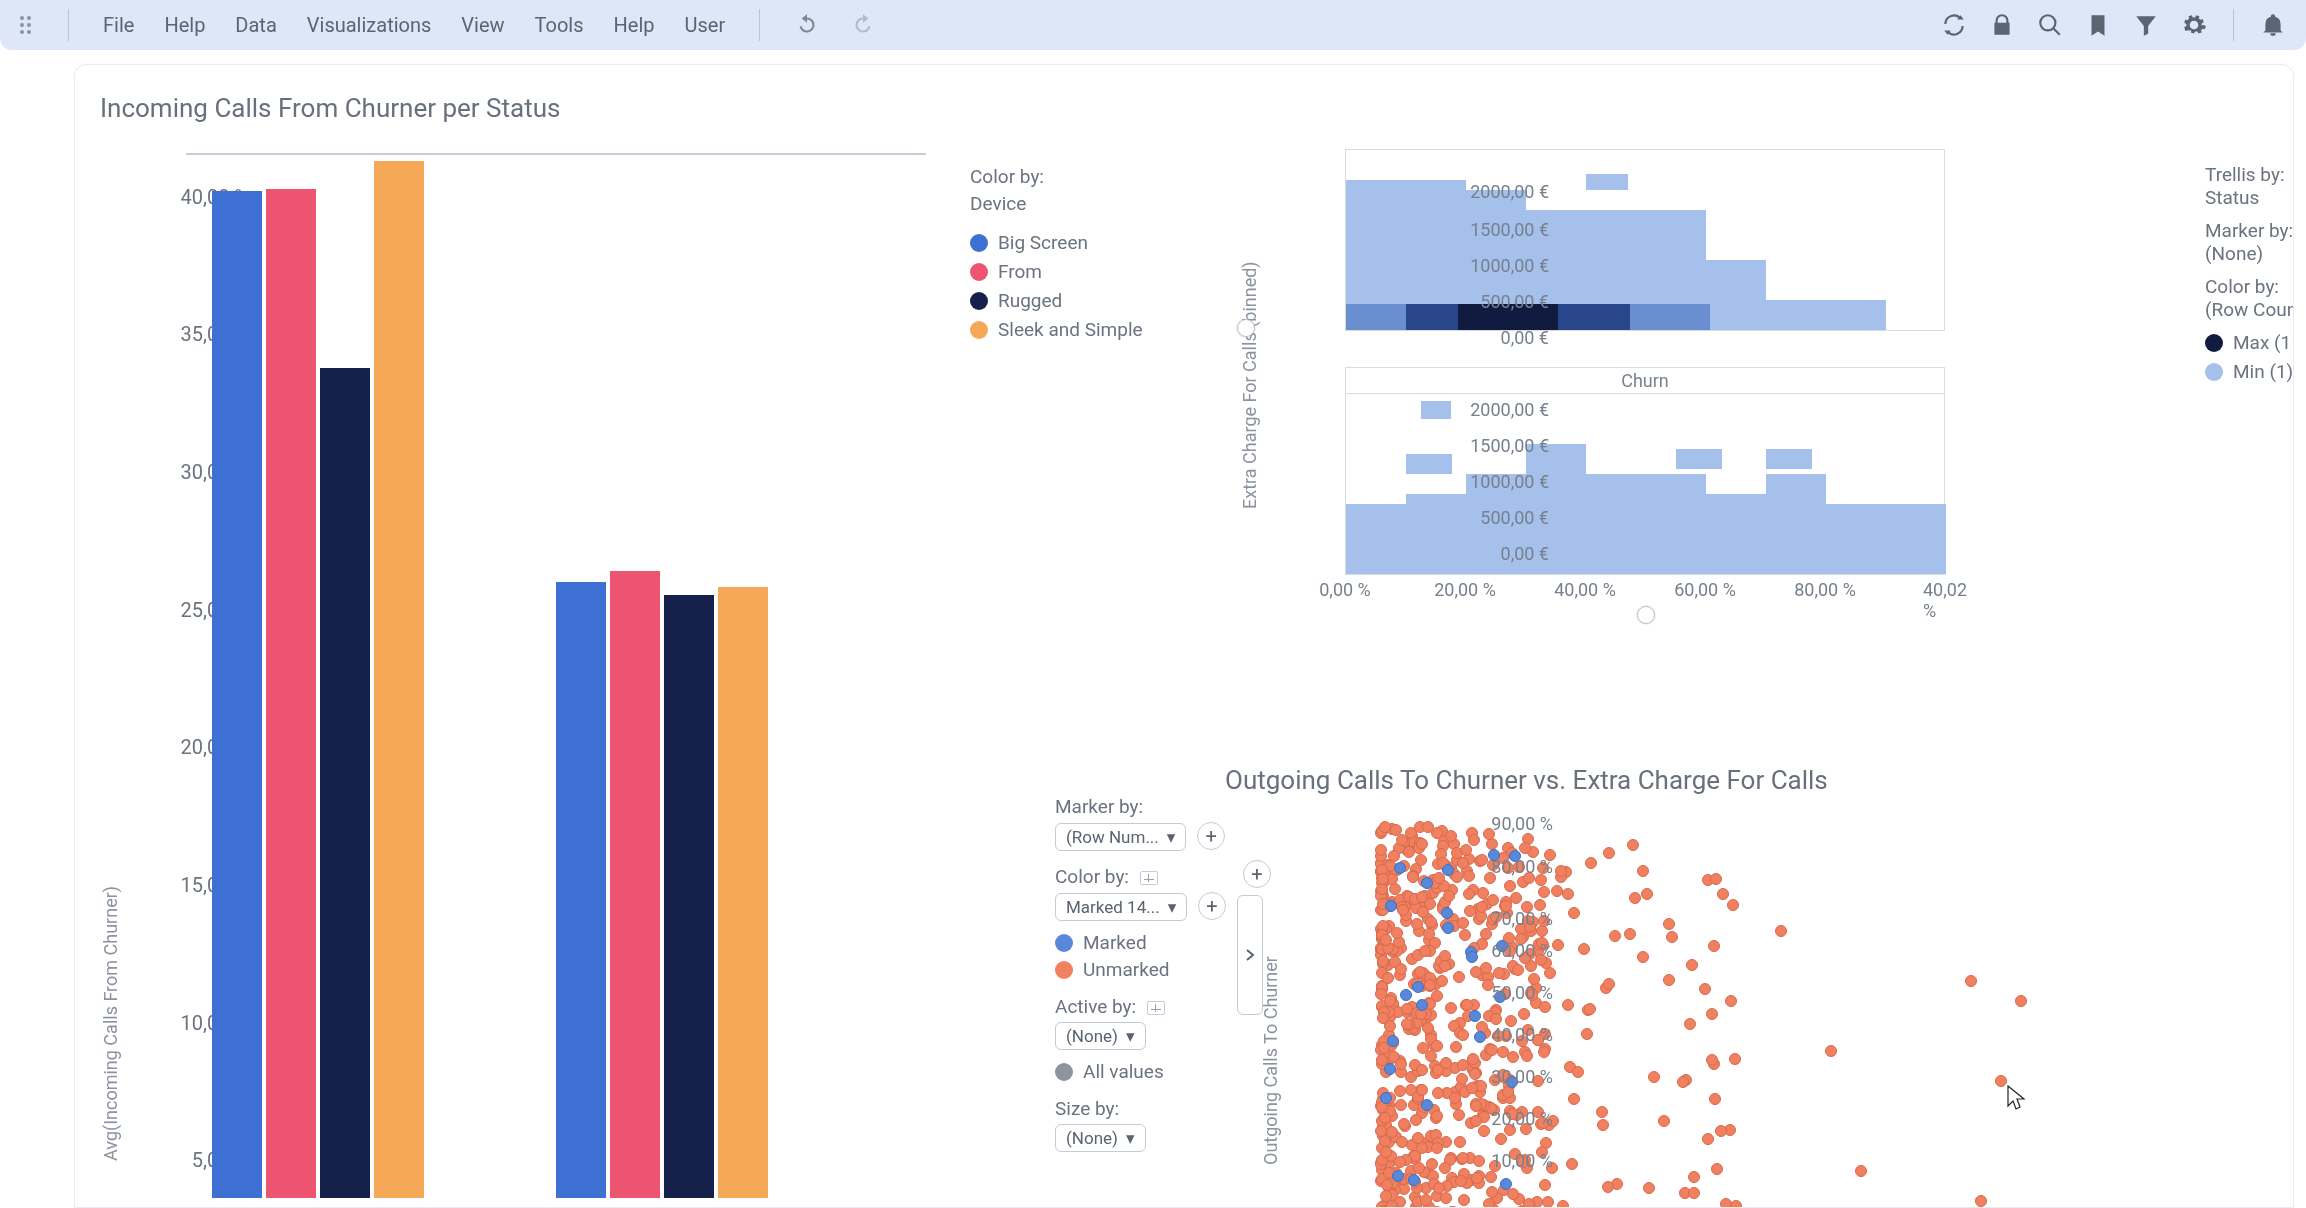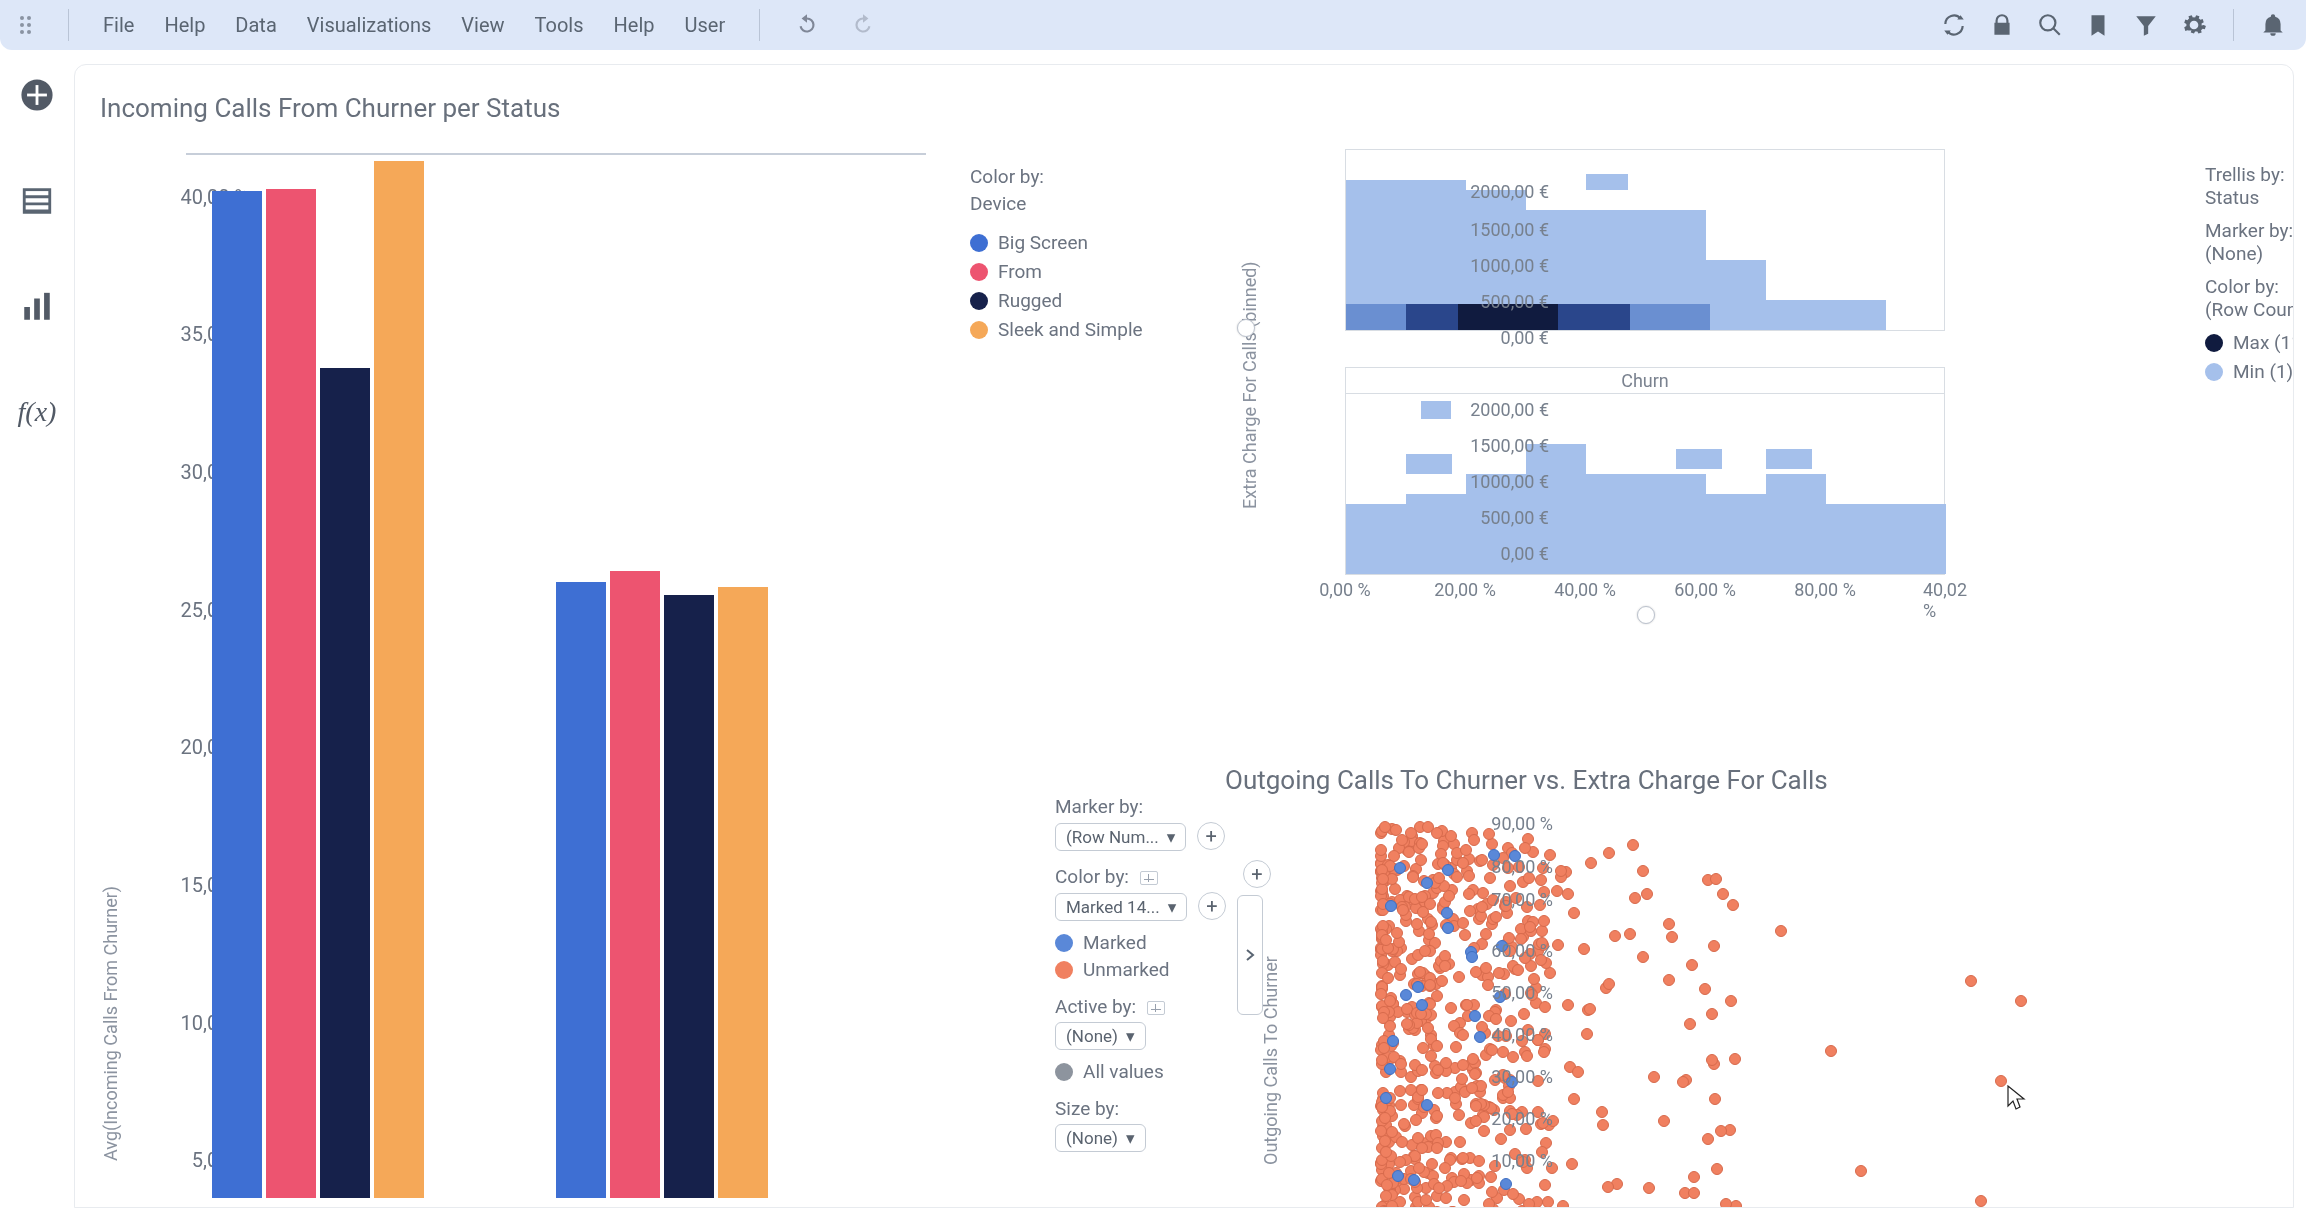--- a/index.html
+++ b/index.html
@@ -175,37 +175,20 @@
       <svg class="tb-icon" viewBox="0 0 24 24">
           <path fill="#5a6572" d="M12 8a4 4 0 1 0 0 8 4 4 0 0 0 0-8zm9 4l2 1-1 3-2-.6a8 8 0 0 1-1.5 1.5l.6 2-3 1-1-2a8 8 0 0 1-2.1 0l-1 2-3-1 .6-2A8 8 0 0 1 6 16.9L4 17.5 3 14l2-1a8 8 0 0 1 0-2l-2-1 1-3 2 .6A8 8 0 0 1 7.5 6l-.6-2 3-1 1 2a8 8 0 0 1 2.1 0l1-2 3 1-.6 2A8 8 0 0 1 18 7.1l2-.6 1 3-2 1a8 8 0 0 1 0 2z"></path>
         </svg>
       <div class="vdiv1"></div>
       <svg class="tb-icon" viewBox="0 0 24 24">
           <path fill="#5a6572" d="M12 22a2.5 2.5 0 0 0 2.5-2.5h-5A2.5 2.5 0 0 0 12 22zm7-5v-6a7 7 0 0 0-5-6.7V4a2 2 0 1 0-4 0v.3A7 7 0 0 0 5 11v6l-2 2h18z"></path>
         </svg>
     </div>
   </div>
 
-  <div class="leftbar">
-    <svg class="lb-icon" viewBox="0 0 24 24">
-        <circle cx="12" cy="12" r="11" fill="#525a66"></circle>
-        <rect x="11" y="5" width="2" height="14" fill="#fff"></rect>
-        <rect x="5" y="11" width="14" height="2" fill="#fff"></rect>
-      </svg>
-    <svg class="lb-icon" viewBox="0 0 24 24">
-        <rect x="3" y="4" width="18" height="16" class="hair"></rect>
-        <path class="hair" d="M3 9h18M3 14h18M3 19h18"></path>
-      </svg>
-    <svg class="lb-icon" viewBox="0 0 24 24">
-        <rect x="3" y="12" width="4" height="9" fill="#525a66"></rect>
-        <rect x="10" y="6" width="4" height="15" fill="#525a66"></rect>
-        <rect x="17" y="2" width="4" height="19" fill="#525a66"></rect>
-      </svg>
-    <div class="fx">f(x)</div>
-  </div>
 
   <div class="canvas">
 
     <div class="panel left-panel">
       <div class="panel-title">Incoming Calls From Churner per Status</div>
 
       <div class="lp-yaxis-label" style="top:1068px;">Avg(Incoming Calls From Churner)</div>
 
       <div class="lp-ylabels">
         <div style="top:44px;">40,00 %</div>
@@ -1011,21 +994,21 @@
           <div class="scatter-dot sd-blue" style="left: 5.1539px; top: 276.883px;"></div>
           <div class="scatter-dot sd-blue" style="left: 121.077px; top: 124.743px;"></div>
           <div class="scatter-dot sd-blue" style="left: 134.253px; top: 35.2163px;"></div>
           <div class="scatter-dot sd-blue" style="left: 118.568px; top: 176.204px;"></div>
           <div class="scatter-dot sd-blue" style="left: 91.0894px; top: 136.348px;"></div>
         </div>
 
       <div>
         <div class="rb-ytick" style="top:58px;">90,00 %</div>
         <div class="rb-ytick" style="top:101px;">80,00 %</div>
-        <div class="rb-ytick" style="top:134px;">70,00 %</div>
+        <div class="rb-ytick" style="top:153px;">70,00 %</div>
         <div class="rb-ytick" style="top:185px;">60,00 %</div>
         <div class="rb-ytick" style="top:227px;">50,00 %</div>
         <div class="rb-ytick" style="top:269px;">40,00 %</div>
         <div class="rb-ytick" style="top:311px;">30,00 %</div>
         <div class="rb-ytick" style="top:353px;">20,00 %</div>
         <div class="rb-ytick" style="top:395px;">10,00 %</div>
       </div>
     </div>
 
     <div class="rb-legend">

